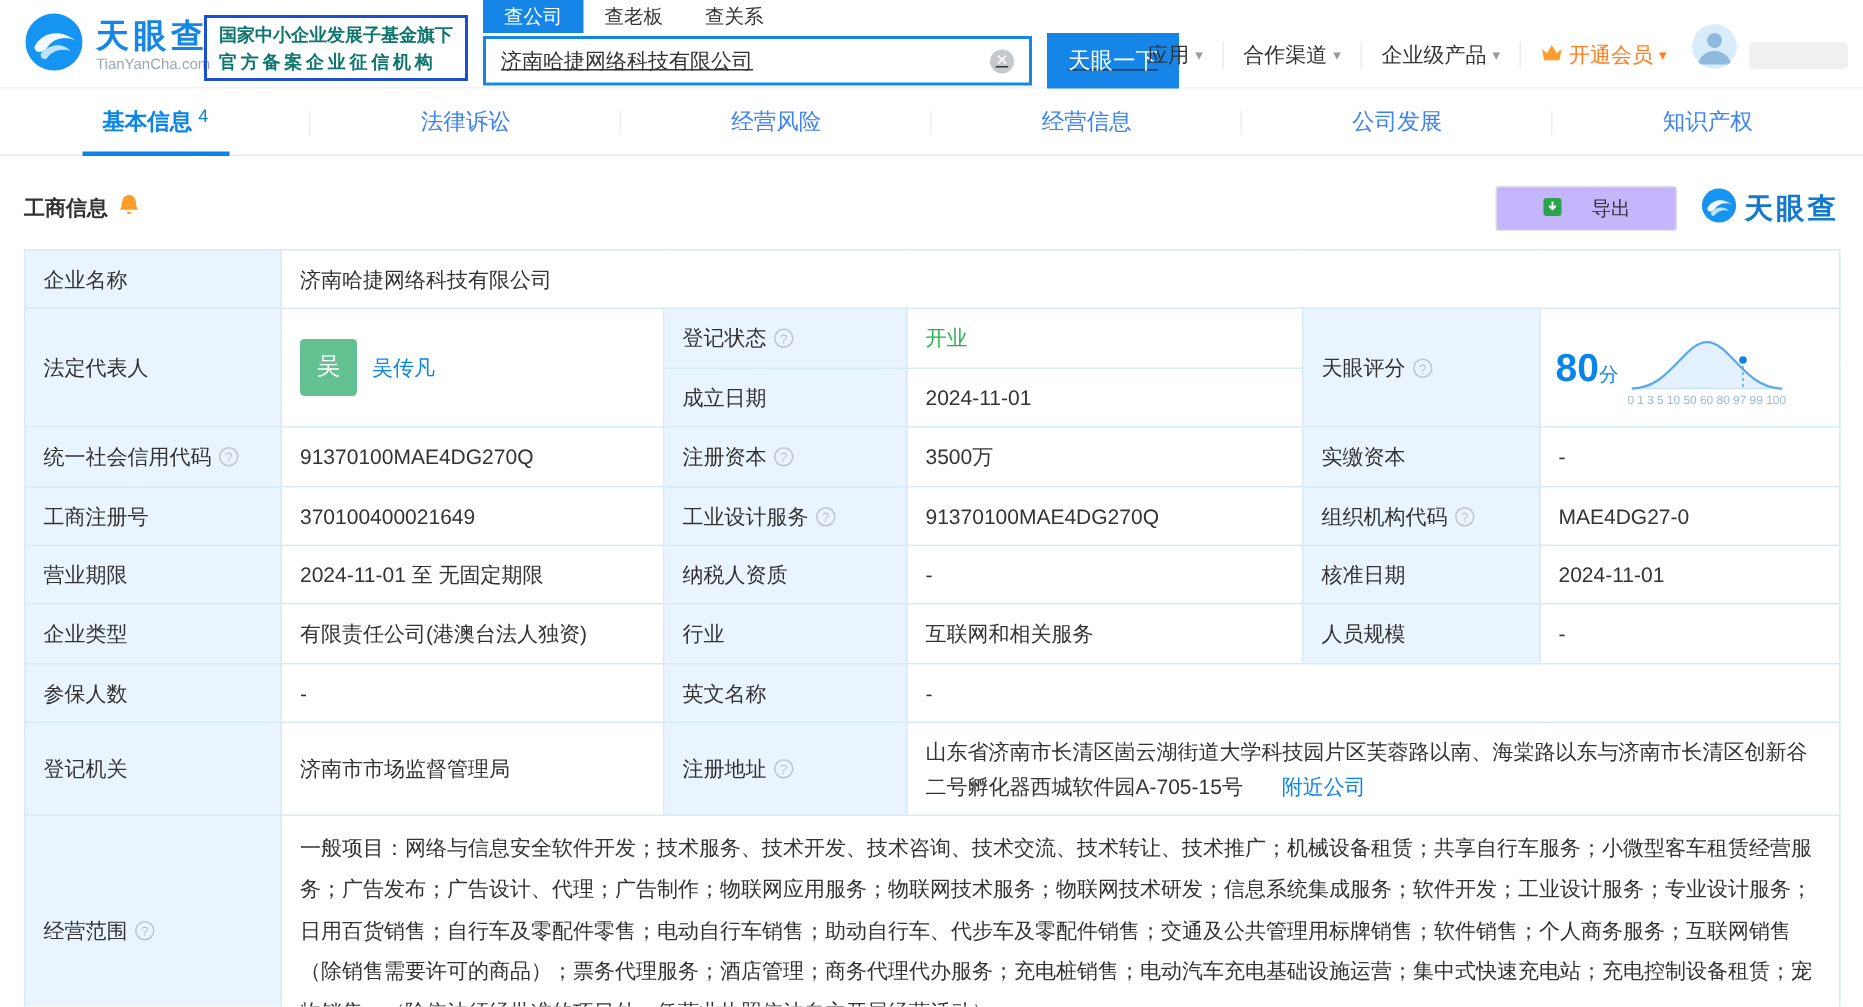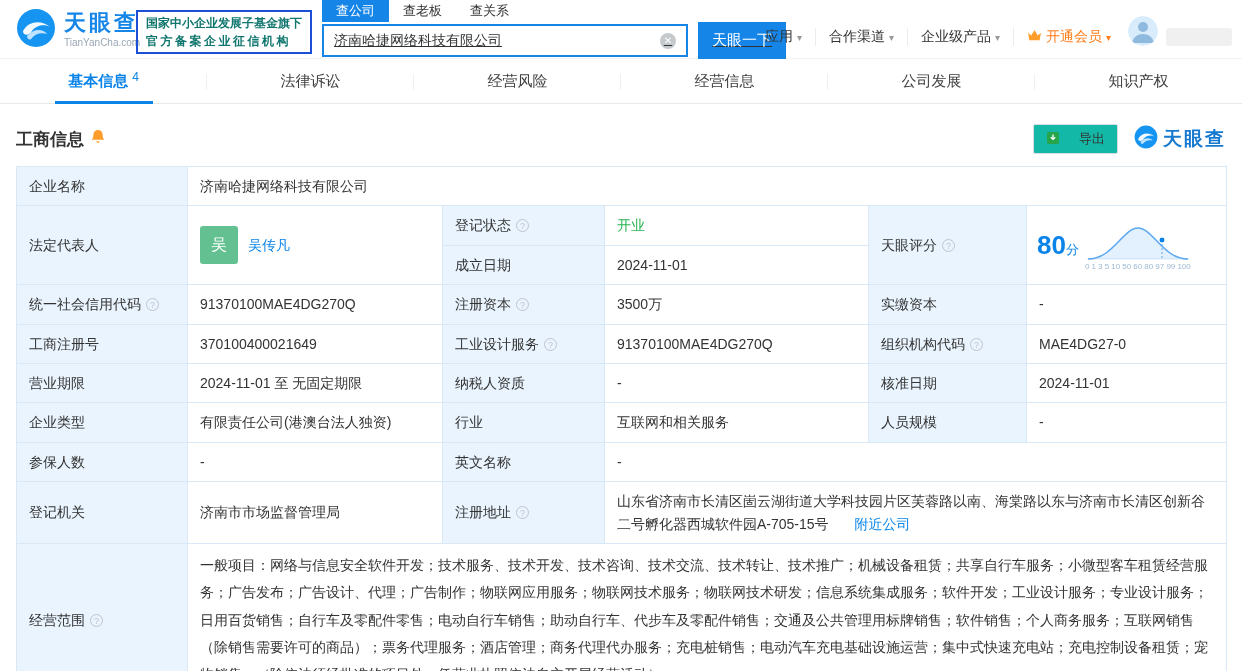--- a/index.html
+++ b/index.html
@@ -31,36 +31,36 @@
   .nav-item { padding:0 13px; display:flex; align-items:center; gap:4px; cursor:pointer; white-space:nowrap; }
   .nav-item .caret { font-size:10px; color:#999; }
   .nav-item.sep { border-left:1px solid #ececec; }
   .nav-vip { color:#ff7d1a; }
   .nav-vip .caret { color:#ff7d1a; }
   .avatar { width:30px; height:30px; border-radius:50%; overflow:hidden; margin-left:4px; cursor:pointer; }
   .censored { width:66px; height:18px; background:#f0f0f0; border-radius:3px; margin-left:8px; }
 
   
   .page-tabs { display:flex; height:46px; border-top:1px solid #f2f2f2; border-bottom:1px solid #e9e9e9; background:#fff; }
-  .ptab { flex:1; display:flex; align-items:center; justify-content:center; font-size:15px; color:#404040; position:relative; cursor:pointer; }
+  .ptab { flex:1; display:flex; align-items:center; justify-content:center; font-size:15px; color:#3b82f6; position:relative; cursor:pointer; }
   .ptab:not(:last-child)::before { content:""; position:absolute; right:0; top:15px; height:16px; border-right:1px solid #efefef; }
   .ptab .cnt { font-size:12px; margin-left:4px; transform:translateY(-4px); font-weight:normal; }
   .ptab.active { color:#0a84e8; font-weight:bold; }
   .ptab.active::after { content:""; position:absolute; bottom:-1px; left:50%; transform:translateX(-50%); width:98px; height:3px; background:#0a84e8; }
   .ptab.history { color:#ff8000; }
   .ptab.history .cnt { color:#aaa; }
   .vip-tag { position:absolute; top:4px; left:calc(50% + 32px); background:linear-gradient(90deg,#ffb143,#ff8000);
     color:#fff; font-size:9px; padding:0 4px; border-radius:4px 4px 4px 0; line-height:13px; font-weight:bold; }
 
   
   .section-head { display:flex; align-items:center; margin:20px 16px 12px; }
-  .sec-title { font-size:17px; font-weight:bold; color:#333; margin-right:6px; }
+  .sec-title { font-size:14px; font-weight:bold; color:#333; margin-right:6px; }
   .head-right { margin-left:auto; display:flex; align-items:center; gap:16px; }
-  .export-btn { display:flex; align-items:center; gap:19px; border:1px solid #d9dde2; padding:5px 12px;
-    font-size:13px; color:#333; background:#14b8a6; border-radius:2px; cursor:pointer; }
+  .export-btn { display:flex; align-items:center; gap:19px; border:1px solid #d9dde2; padding:5px 30px;
+    font-size:13px; color:#333; background:#c4b5fd; border-radius:2px; cursor:pointer; }
   .wm-logo { display:flex; align-items:center; gap:5px; }
   .wm-text { font-size:19px; font-weight:bold; color:#1679d0; letter-spacing:2px; }
 
   
   .info-table { width:1210px; margin:0 16px; border-collapse:collapse; table-layout:fixed; font-size:14px; color:#333; }
   .info-table td { border:1px solid #d9e8f6; padding:8px 12px; vertical-align:middle; line-height:1.6; }
   td.lbl { background:#e9f4fe; }
   .info-table a { color:#0a84e8; text-decoration:none; cursor:pointer; }
   .green { color:#28b351; }
   .info { display:inline-block; width:13px; height:13px; border:1px solid #c0c4cc; border-radius:50%;

